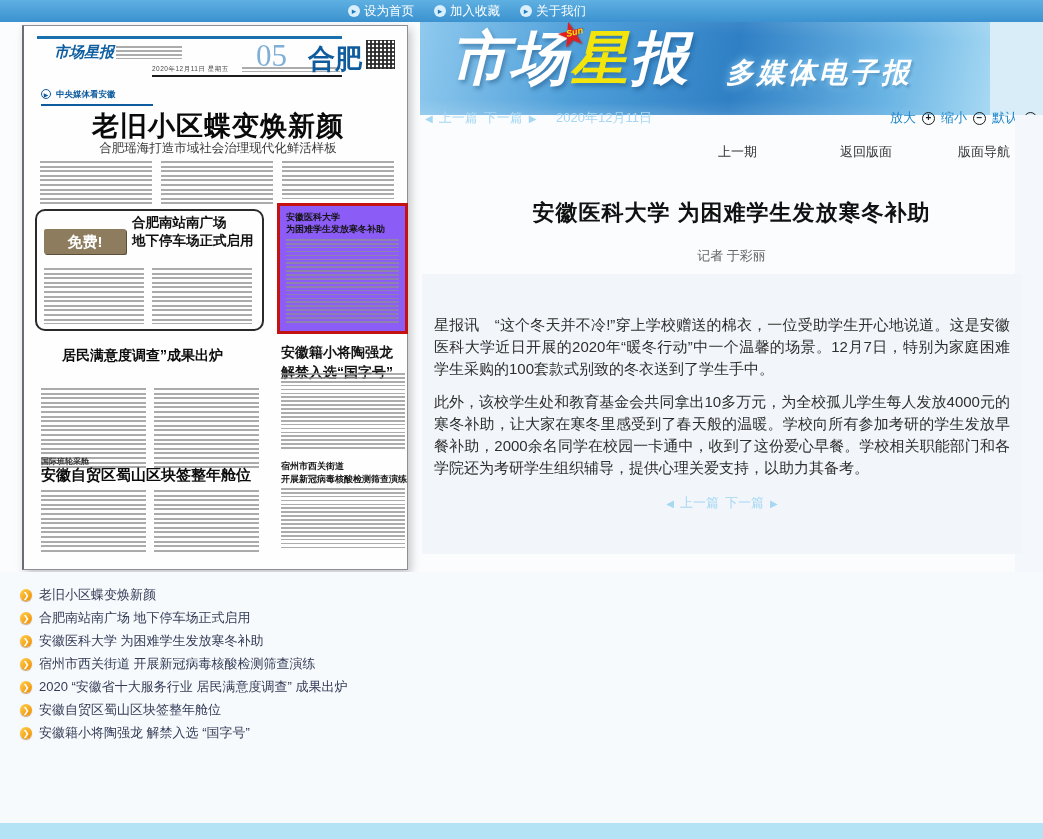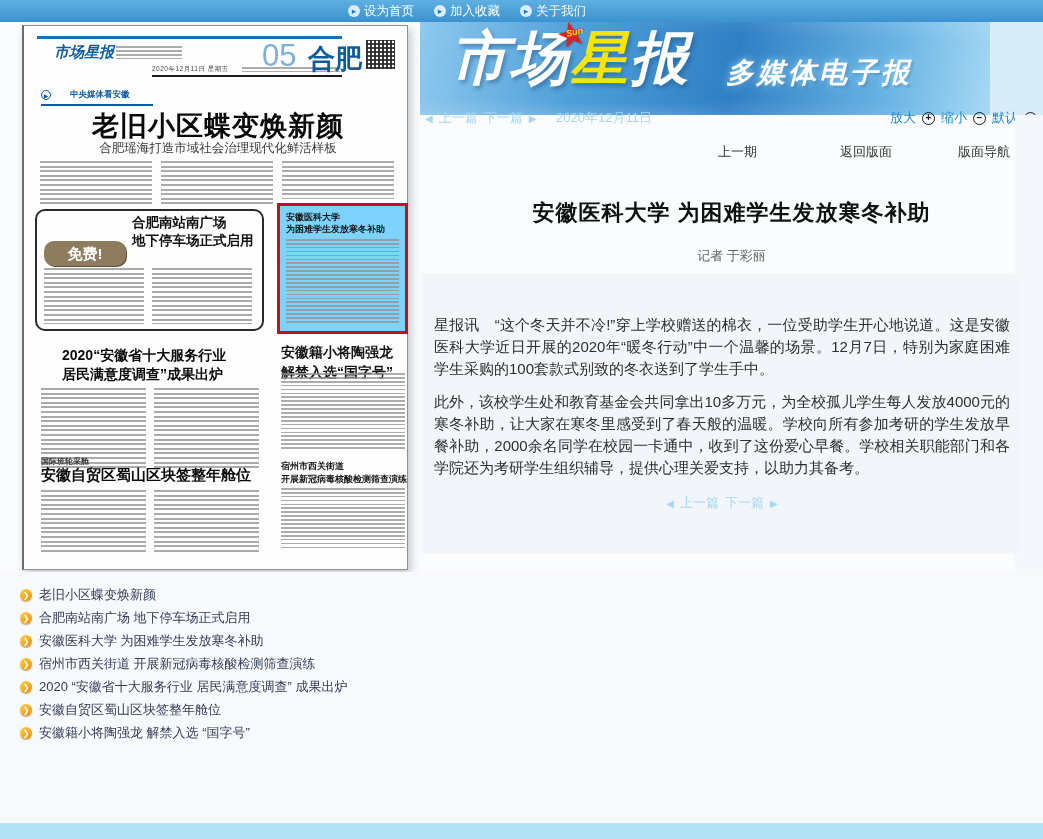--- a/index.html
+++ b/index.html
@@ -36,39 +36,39 @@
   .paper{left:22px;top:25px;width:386px;height:545px;background:#FEFEFE;border:1px solid #8C9096;border-left:2px solid #6A6E74;
     box-shadow:3px 4px 9px rgba(0,0,0,.22);box-sizing:border-box;cursor:pointer;}
   .nt{background-image:repeating-linear-gradient(#8a8a8a 0 2px,transparent 2px 4.6px);opacity:.72;}
   .ntf{background-image:repeating-linear-gradient(#909090 0 1.7px,transparent 1.7px 3.9px);opacity:.75;}
   .np-toprule{left:13px;top:10px;width:305px;height:3px;background:#1A6FAD;}
   .np-logo{left:30px;top:17px;font-family:"Liberation Serif","DejaVu Serif",serif;font-weight:bold;font-style:italic;font-size:15px;color:#0F5FA0;}
   .np-loginfo{left:92px;top:20px;width:66px;height:13px;}
   .np-dateline{left:128px;top:39px;font-size:6.5px;color:#444;letter-spacing:.5px;}
   .np-datefill{left:218px;top:41px;width:98px;height:5px;}
   .np-daterule{left:128px;top:49px;width:190px;height:2px;background:#1b1b1b;}
-  .np-pagenum{left:238px;top:12px;font-size:31px;color:#7FAFD6;font-family:Liberation Sans, sans-serif;}
+  .np-pagenum{left:232px;top:12px;font-size:31px;color:#7FAFD6;font-family:Liberation Serif, serif;}
   .np-pagesec{left:284px;top:15px;font-size:27px;font-weight:bold;color:#0E5C9E;}
   .np-qr{left:342px;top:14px;width:29px;height:29px;
     background-image:repeating-linear-gradient(0deg,rgba(40,40,40,.85) 0 2px,transparent 2px 4px),
                      repeating-linear-gradient(90deg,#3a3a3a 0 2px,#fff 2px 4px);}
-  .np-colhead{left:17px;top:63px;display:flex;align-items:center;gap:19px;color:#0E5C9E;font-size:8.5px;font-weight:bold;}
+  .np-colhead{left:17px;top:63px;display:flex;gap:5px;color:#0E5C9E;font-size:8.5px;font-weight:bold;}
   .np-colhead-ico{width:10px;height:10px;border-radius:50%;border:1px solid #0E5C9E;color:#0E5C9E;font-size:6px;line-height:10px;text-align:center;box-sizing:border-box;}
   .np-colrule{left:17px;top:78px;width:112px;height:1.5px;background:#0E5C9E;}
   .np-h1{left:28px;top:82px;width:332px;text-align:center;font-size:27px;font-weight:bold;color:#0A0A0A;letter-spacing:1px;}
   .np-h1sub{left:28px;top:114px;width:332px;text-align:center;font-size:12.5px;color:#3A3A3A;}
   .np-c1{left:16px;top:135px;width:112px;height:46px;}
   .np-c2{left:137px;top:135px;width:112px;height:46px;}
   .np-c3{left:258px;top:135px;width:112px;height:38px;}
   .np-bubble{left:11px;top:183px;width:229px;height:122px;border:2px solid #2A2A2A;border-radius:10px;box-sizing:border-box;}
-  .np-free{left:20px;top:203px;width:82px;height:25px;background:#8E7C5F;color:#fff;font-weight:bold;font-size:15px;text-align:center;line-height:25px;border-radius:10px;box-shadow:1px 1px 0 #5c4f3a;margin-top:12px;}
+  .np-free{left:20px;top:203px;width:82px;height:25px;background:#8E7C5F;color:#fff;font-weight:bold;font-size:15px;text-align:center;line-height:25px;border-radius:2px;box-shadow:1px 1px 0 #5c4f3a;}
   .np-parkhl{left:108px;top:188px;width:128px;font-size:13.5px;font-weight:bold;color:#111;line-height:1.3;}
   .np-bub-c1{left:20px;top:242px;width:100px;height:56px;}
   .np-bub-c2{left:128px;top:242px;width:100px;height:56px;}
-  .np-redbox{left:253px;top:177px;width:131px;height:131px;border:3px solid #C41111;background:#7dd3fc;box-sizing:border-box;padding:5px 6px;}
+  .np-redbox{left:253px;top:177px;width:131px;height:131px;border:3px solid #C41111;background:#8b5cf6;box-sizing:border-box;padding:5px 6px;}
   .np-redbox .hl{font-size:9px;font-weight:bold;color:#151515;line-height:1.35;}
   .np-redbox .bd{margin-top:4px;height:86px;}
   .np-taohl{left:257px;top:317px;width:126px;font-size:14px;font-weight:bold;color:#151515;line-height:1.4;}
   .np-taobd{left:257px;top:347px;width:124px;height:78px;}
   .np-surveyhl{left:38px;top:320px;width:210px;font-size:14px;font-weight:bold;color:#0b0b0b;line-height:1.35;}
   .np-sur-c1{left:17px;top:362px;width:105px;height:80px;}
   .np-sur-c2{left:130px;top:362px;width:105px;height:80px;}
   .np-kicker{left:17px;top:430px;font-size:8px;font-weight:bold;color:#333;}
   .np-ftzhl{left:17px;top:440px;font-size:15px;font-weight:bold;color:#0b0b0b;}
   .np-ftz-c1{left:17px;top:464px;width:105px;height:62px;}
@@ -172,21 +172,20 @@
         <div>为困难学生发放寒冬补助</div>
       </div>
       <div class="bd ntf"></div>
     </div>
     <div class="abs np-taohl">
       <div>安徽籍小将陶强龙</div>
       <div>解禁入选“国字号”</div>
     </div>
     <div class="abs np-taobd ntf"></div>
     <div class="abs np-surveyhl">
-      <div>2020“安徽省十大服务行业</div>
       <div>居民满意度调查”成果出炉</div>
     </div>
     <div class="abs np-sur-c1 nt"></div>
     <div class="abs np-sur-c2 nt"></div>
     <div class="abs np-kicker">国际班轮采舱</div>
     <div class="abs np-ftzhl">安徽自贸区蜀山区块签整年舱位</div>
     <div class="abs np-ftz-c1 nt"></div>
     <div class="abs np-ftz-c2 nt"></div>
     <div class="abs np-suzhl">
       <div>宿州市西关街道</div>

